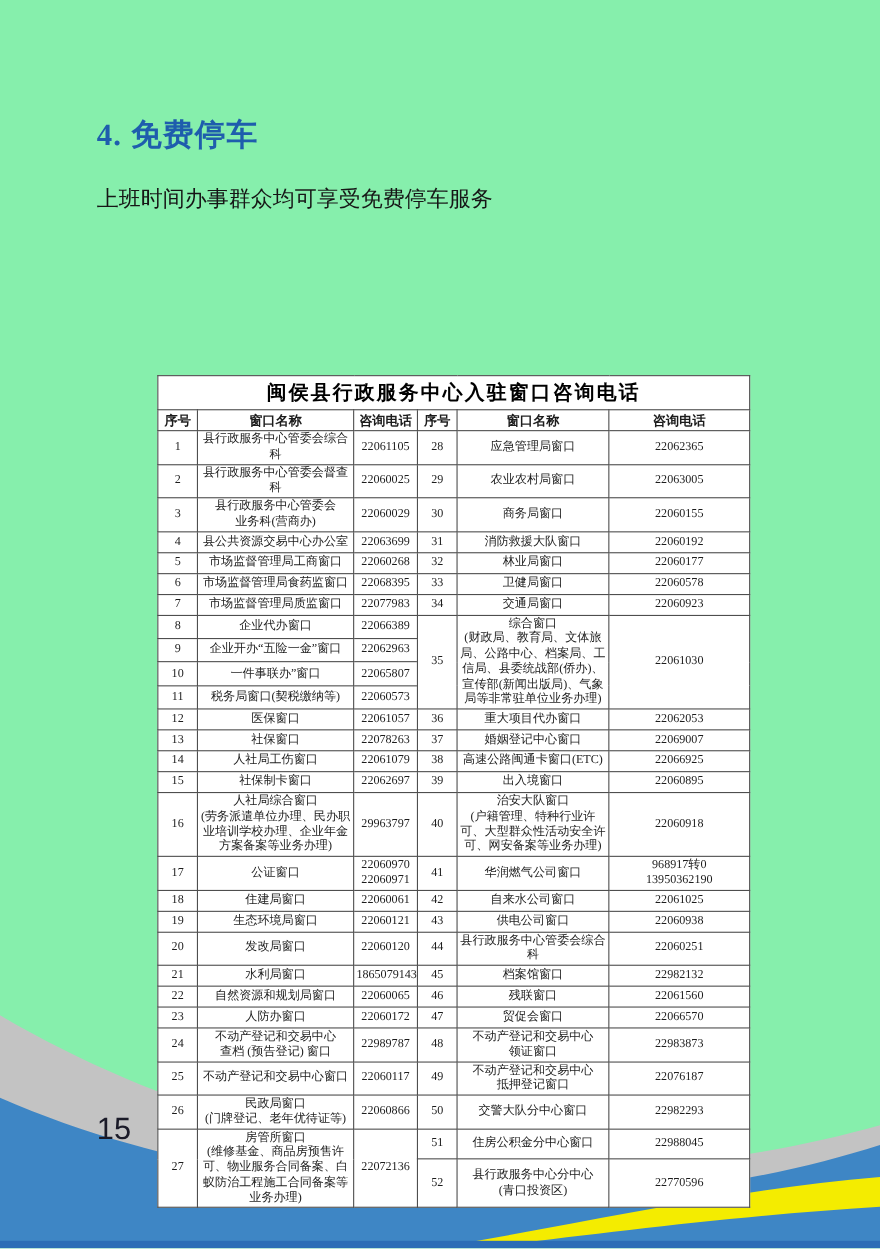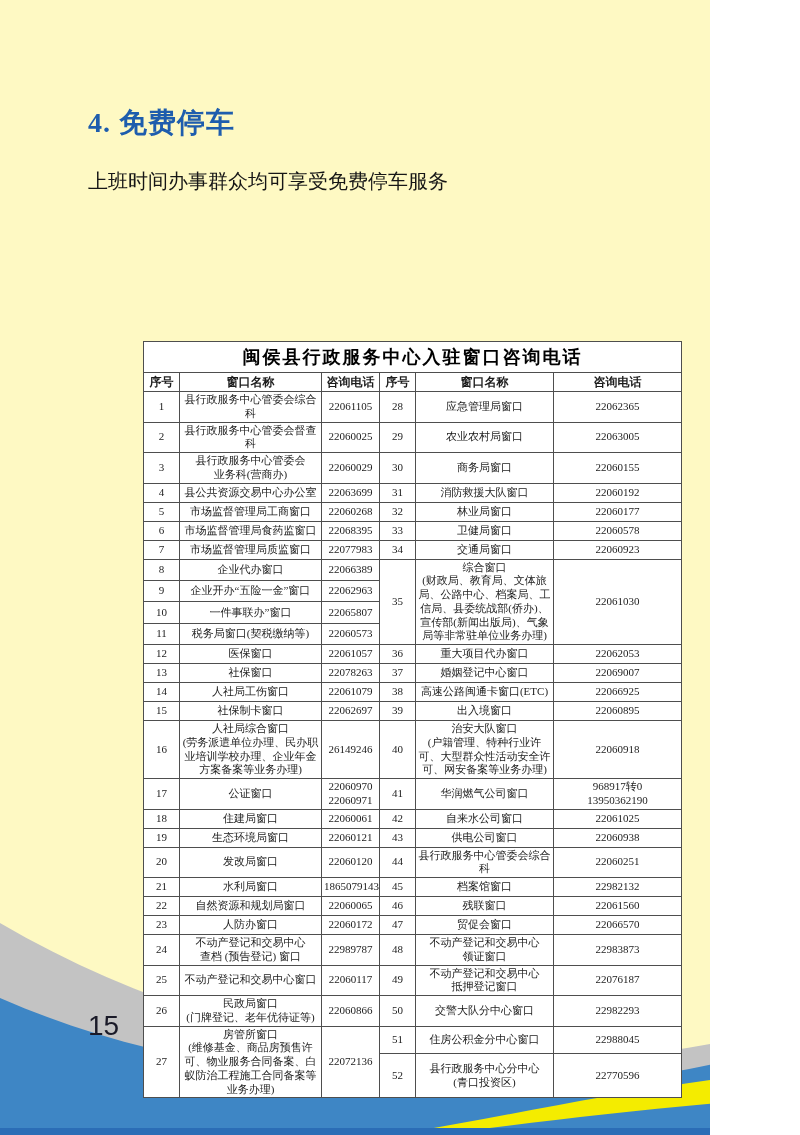--- a/index.html
+++ b/index.html
@@ -1,16 +1,16 @@
 <!DOCTYPE html>
 <html><head>
 <meta charset="utf-8">
 <style>
   html,body{margin:0;padding:0;background:#fff;}
-  .page{position:relative;width:710px;height:1135px;background:#fef9c3;overflow:hidden;
+  .page{position:relative;width:800px;height:1135px;background:#86efac;overflow:hidden;
         font-family:"Liberation Sans",sans-serif;}
   .h-blue{position:absolute;left:88px;margin:0;font-family:"Liberation Serif",serif;
           font-weight:bold;color:#1e5dad;font-size:28px;letter-spacing:1px;}
   #sec4{top:104px;}
   #sec5{top:276px;}
   .para{position:absolute;left:88px;top:166px;margin:0;font-size:20px;line-height:31px;
         color:#161616;font-family:Liberation Sans, sans-serif;}
   .table-wrap{position:absolute;left:143px;top:341px;width:538px;}
   table{border-collapse:collapse;table-layout:fixed;width:538px;background:#fff;
         font-family:"Liberation Serif",serif;}
@@ -177,21 +177,21 @@
             <td>社保制卡窗口</td>
             <td>22062697</td>
             <td>39</td>
             <td>出入境窗口</td>
             <td>22060895</td>
           </tr>
           <tr>
             <td>16</td>
             <td>人社局综合窗口
 (劳务派遣单位办理、民办职业培训学校办理、企业年金方案备案等业务办理)</td>
-            <td>26149246</td>
+            <td>29963797</td>
             <td>40</td>
             <td>治安大队窗口
 (户籍管理、特种行业许可、大型群众性活动安全许可、网安备案等业务办理)</td>
             <td>22060918</td>
           </tr>
           <tr>
             <td>17</td>
             <td>公证窗口</td>
             <td>22060970
 22060971</td>

